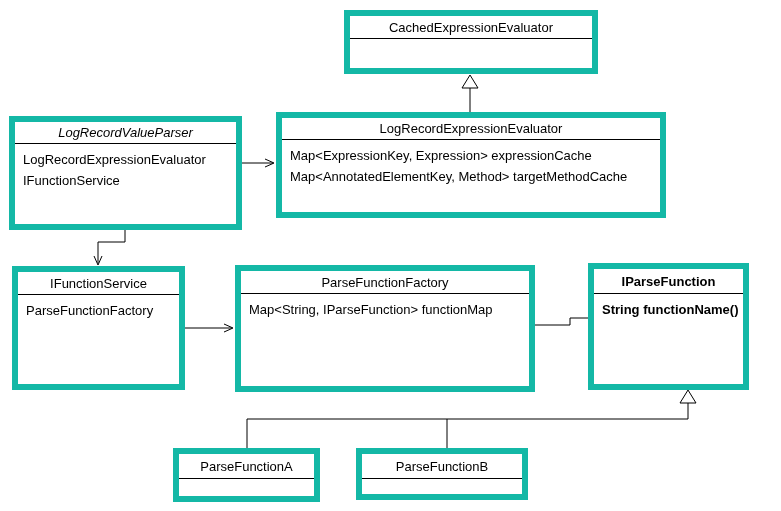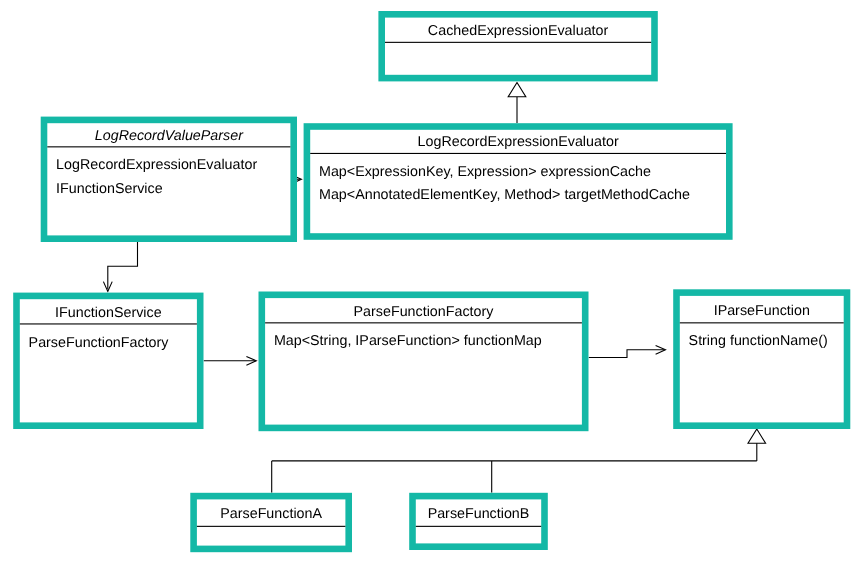--- a/index.html
+++ b/index.html
@@ -96,21 +96,21 @@
       <line x1="247" y1="419" x2="247" y2="448"></line>
       <line x1="447" y1="419" x2="447" y2="448"></line>
     </g>
   </svg>
 
   <div class="uml-box" style="left:344px; top:10px; width:254px; height:64px;">
     <div class="uml-title" style="height:23px;">CachedExpressionEvaluator</div>
     <div class="uml-members"></div>
   </div>
 
-  <div class="uml-box" style="left:9px; top:106px; width:233px; height:114px;margin-left:28px;">
+  <div class="uml-box" style="left:9px; top:116px; width:233px; height:114px;">
     <div class="uml-title abstract" style="height:22px;">LogRecordValueParser</div>
     <div class="uml-members">
       <div class="uml-member">LogRecordExpressionEvaluator</div>
       <div class="uml-member">IFunctionService</div>
     </div>
   </div>
 
   <div class="uml-box" style="left:276px; top:112px; width:390px; height:106px;">
     <div class="uml-title" style="height:22px;">LogRecordExpressionEvaluator</div>
     <div class="uml-members">
@@ -126,30 +126,30 @@
     </div>
   </div>
 
   <div class="uml-box" style="left:235px; top:265px; width:300px; height:127px;">
     <div class="uml-title" style="height:23px;">ParseFunctionFactory</div>
     <div class="uml-members">
       <div class="uml-member">Map&lt;String, IParseFunction&gt; functionMap</div>
     </div>
   </div>
 
-  <div class="uml-box" style="left:612px; top:263px; width:161px; height:127px;">
+  <div class="uml-box" style="left:588px; top:263px; width:161px; height:127px;font-weight:bold;">
     <div class="uml-title" style="height:25px;">IParseFunction</div>
     <div class="uml-members">
       <div class="uml-member">String functionName()</div>
     </div>
   </div>
 
   <div class="uml-box" style="left:173px; top:448px; width:147px; height:54px;">
     <div class="uml-title" style="height:25px;">ParseFunctionA</div>
     <div class="uml-members"></div>
   </div>
 
-  <div class="uml-box" style="left:372px; top:448px; width:126px; height:52px;">
+  <div class="uml-box" style="left:356px; top:448px; width:172px; height:52px;">
     <div class="uml-title" style="height:25px;">ParseFunctionB</div>
     <div class="uml-members"></div>
   </div>
 
 </div>
 
 </body></html>

